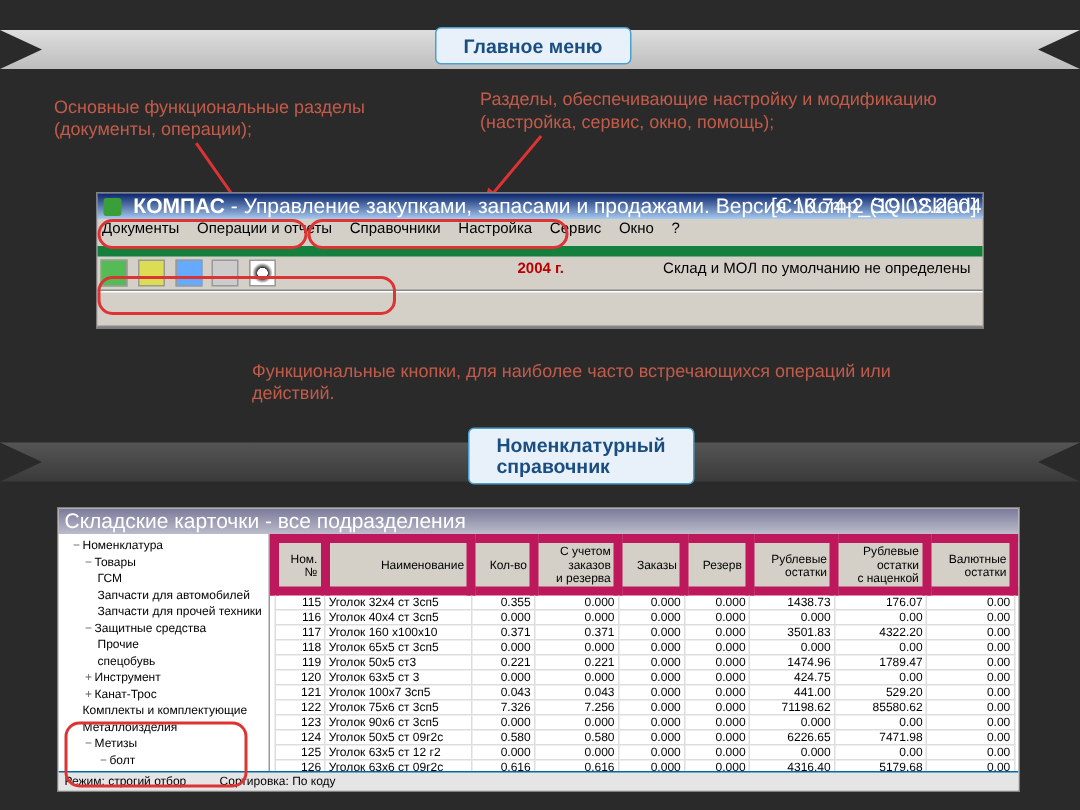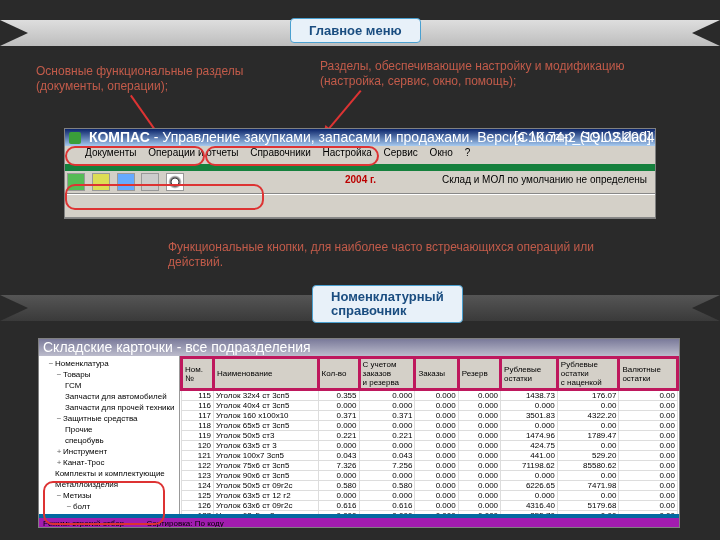--- a/index.html
+++ b/index.html
@@ -28,21 +28,21 @@
 .ar1{left:130px;top:96px;height:54px;transform:rotate(-35deg)}
 .ar2{left:360px;top:90px;height:58px;transform:rotate(40deg)}
 .ar3{left:180px;top:172px;height:56px;background:none;transform:rotate(130deg)}
 .ar3::before{content:"";position:absolute;left:-1px;top:0;width:2px;height:56px;background:#d33}
 .ar3::after{border-top-color:#d33}
 
 .win{position:absolute;left:64px;top:128px;width:590px;border:1px solid #808080;background:#d4d0c8;font-family:Tahoma,sans-serif}
 .titlebar{position:relative;height:17px;background:linear-gradient(#0a246a,#a6caf0);color:#fff;font-size:14px;line-height:17px;padding:0 4px;white-space:nowrap;overflow:hidden}
 .titlebar .app-ico{display:inline-block;width:12px;height:12px;background:#3a9e3a;margin-right:4px;vertical-align:middle;border-radius:2px}
 .tb-path{position:absolute;right:4px;top:0}
-.menubar{height:16px;background:#d4d0c8;font-size:10px;color:#000;padding:1px 20px}
+.menubar{height:16px;background:#d4d0c8;font-size:10px;color:#000;padding:1px 3px}
 .menubar span{margin-right:9px}
 .toolbar{height:22px;background:#d4d0c8;border-top:7px solid #15803d;border-bottom:1px solid #888;position:relative;font-size:10px}
 .tb1 .ico{display:inline-block;width:16px;height:16px;margin:2px 2px;border:1px solid #999;vertical-align:middle}
 .ico.gr{background:#5b5}.ico.yl{background:#dd5}.ico.bl{background:#6af}.ico.rd{background:#d55}.ico.gy{background:#ccc}
 .ico.eye{background:radial-gradient(circle,#fff 30%,#333 32%,#fff 60%)}
 .yeartxt{position:absolute;left:280px;top:3px;color:#b00;font-weight:bold}
 .stattxt{position:absolute;right:8px;top:3px;color:#000}
 .tb2{border-top:1px solid #fff}
 .loupe1{position:absolute;border:2px solid #d33;border-radius:10px}
 .lp-menu{left:0px;top:17px;width:136px;height:16px}
@@ -51,24 +51,24 @@
 
 .win2{position:absolute;left:38px;top:338px;width:640px;height:188px;border:1px solid #808080;background:#fff;font-family:Tahoma,sans-serif;font-size:8px;color:#000;overflow:hidden}
 .win2 .titlebar{background:linear-gradient(#7a7a9a,#bcbccc)}
 .win2-body{display:flex;height:158px}
 .tree{width:138px;border-right:1px solid #999;background:#fff;overflow:hidden;padding:2px 0 0 2px}
 .tree .node{white-space:nowrap;line-height:11px;padding-left:6px}
 .tree .node .exp{display:inline-block;width:8px;text-align:center;color:#666}
 .tree .lv1{padding-left:14px}.tree .lv2{padding-left:24px}.tree .lv3{padding-left:34px}
 .grid{flex:1;overflow:hidden}
 .grid table{border-collapse:collapse;width:100%;font-size:8px}
-.grid th{background:#d4d0c8;border:3px solid #be185d;padding:1px 2px;font-weight:normal;text-align:left;height:18px;line-height:9px}
+.grid th{background:#d4d0c8;border:6px solid #be185d;padding:1px 2px;font-weight:normal;text-align:right;height:18px;line-height:9px}
 .grid td{border:1px solid #ddd;padding:0 2px;text-align:right;height:9px;line-height:9px;white-space:nowrap}
 .grid td.l{text-align:left}
-.statusbar{height:12px;border-top:4px solid #0369a1;background:#a21caf;font-size:8px;line-height:12px;padding:0 4px;color:#000}
+.statusbar{height:12px;border-top:1px solid #0369a1;background:#e5e5e5;font-size:8px;line-height:12px;padding:0 4px;color:#000}
 .lp-tree{position:absolute;left:4px;top:142px;width:118px;height:40px;border:2px solid #d33;border-radius:10px}
 </style>
 </head>
 <body>
 <div class="slide">
 
 <div class="ribbon ribbon-top"></div>
 <div class="ribbon ribbon-mid"></div>
 
 <div class="badge badge1">Главное меню</div>

